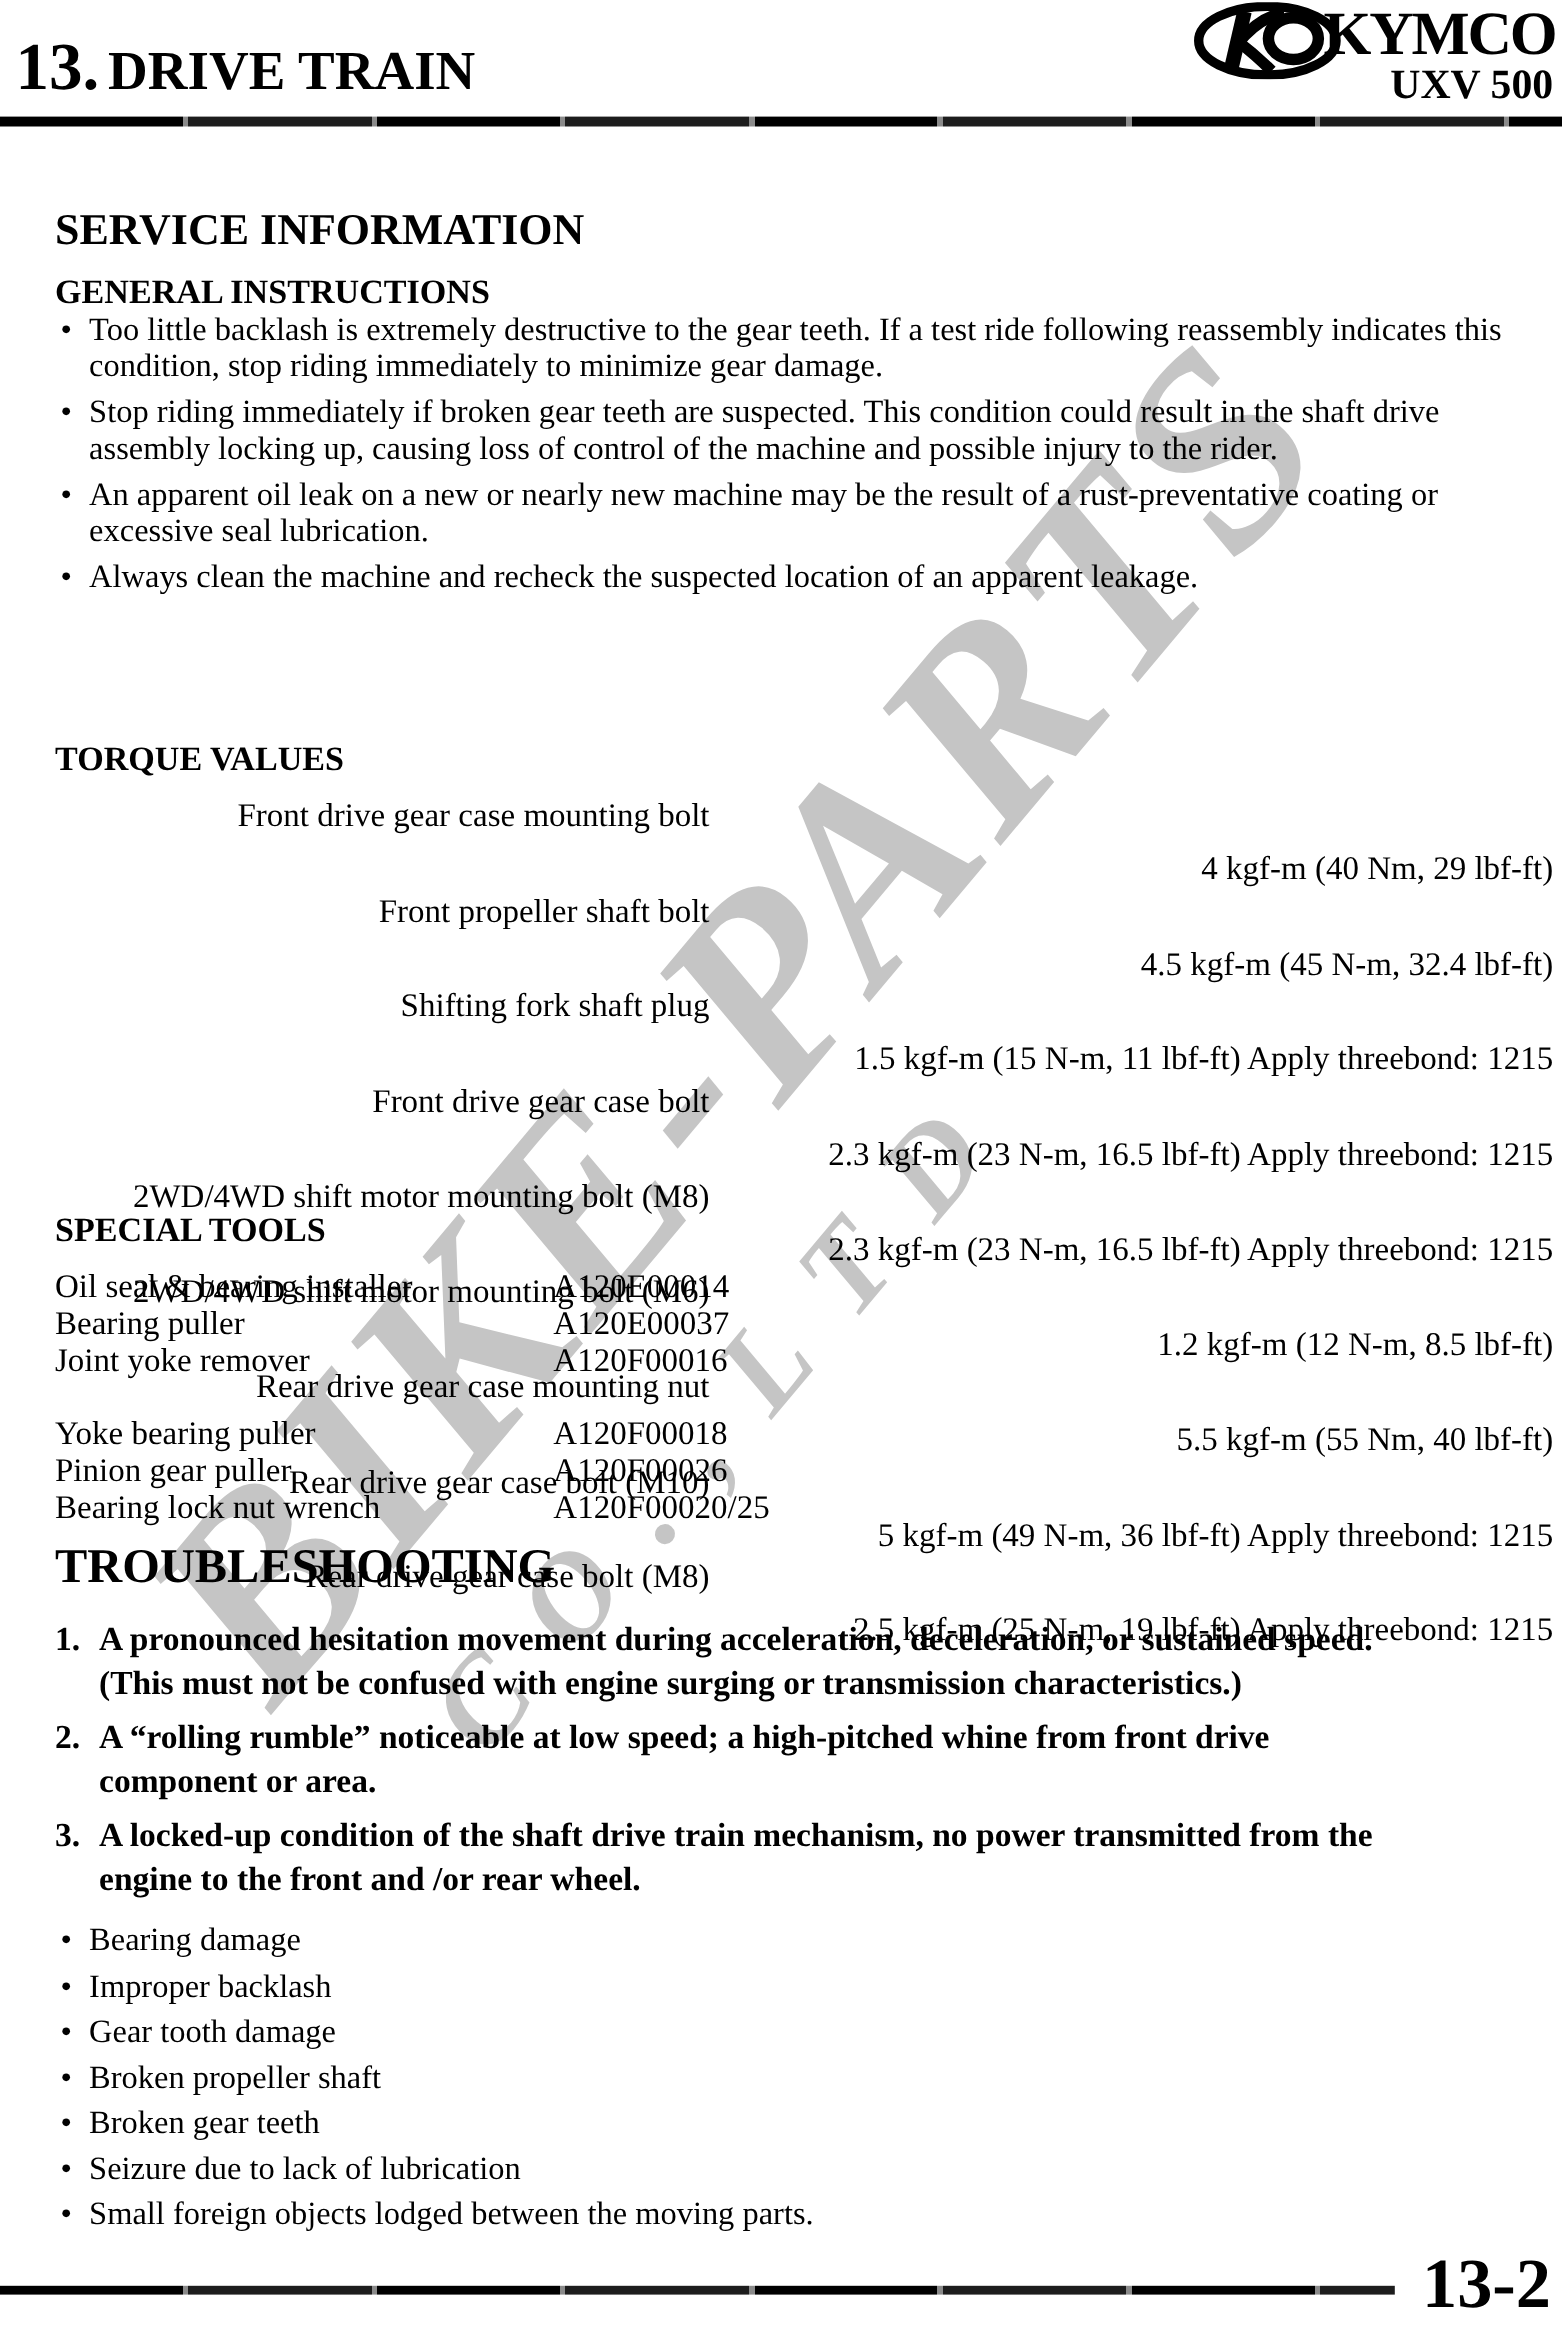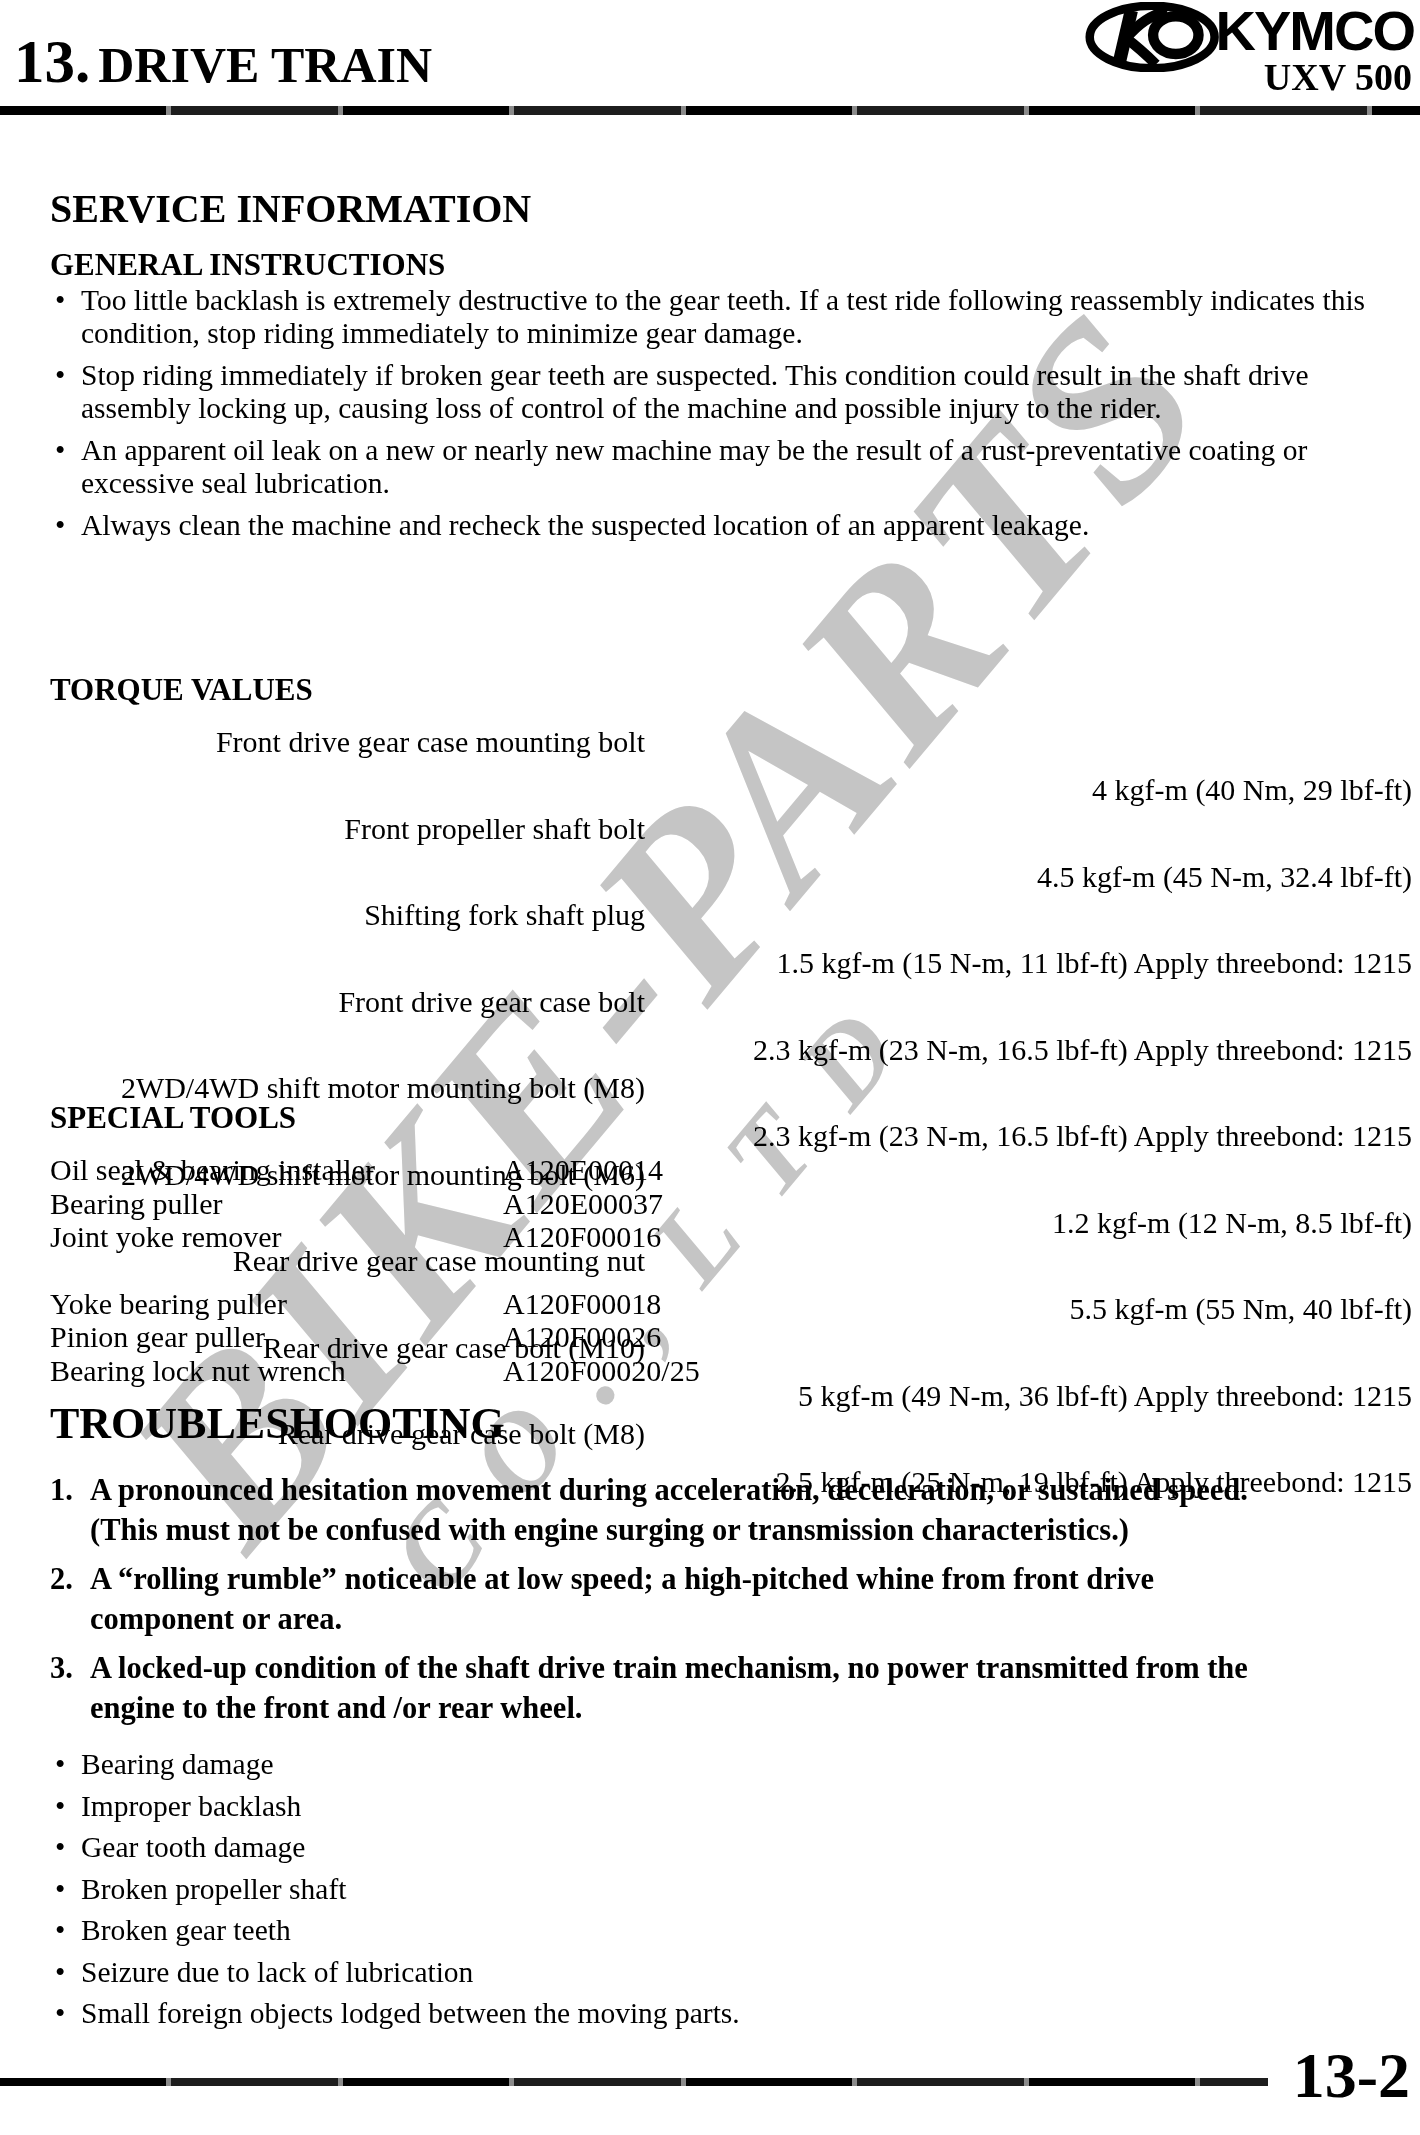--- a/index.html
+++ b/index.html
@@ -31,21 +31,21 @@
   .watermark .wm2 { font-size: 112px; line-height: 160px; letter-spacing: 48px; padding-right: 560px; }
 
   
   .content { position: absolute; inset: 0; z-index: 2; }
   .chapter { position: absolute; left: 14px; top: 30px; white-space: nowrap; line-height: 64px; }
   .chapter-number { font-size: 61px; font-weight: bold; }
   .chapter-title  { font-size: 50px; font-weight: bold; margin-left: 8px; }
   .logo { position: absolute; left: 1084px; top: 2px; width: 142px; height: 70px; }
   .brand {
     position: absolute; right: 6px; top: 0px;
-    font-family: Liberation Sans, sans-serif;
+    font-family: Liberation Serif, serif;
     font-weight: 900; font-size: 56px; letter-spacing: -2px; line-height: 62px;
   }
   .model { position: absolute; right: 8px; top: 56px; font-weight: bold; font-size: 38px; line-height: 42px; }
   .rule {
     position: absolute; height: 9px;
     background: repeating-linear-gradient(90deg,
       #000 0 166px, #8a8a8a 166px 171px,
       #1d1d1d 171px 338px, #8a8a8a 338px 343px);
   }
   .header-rule { left: 0; top: 106px; width: 1420px; }

